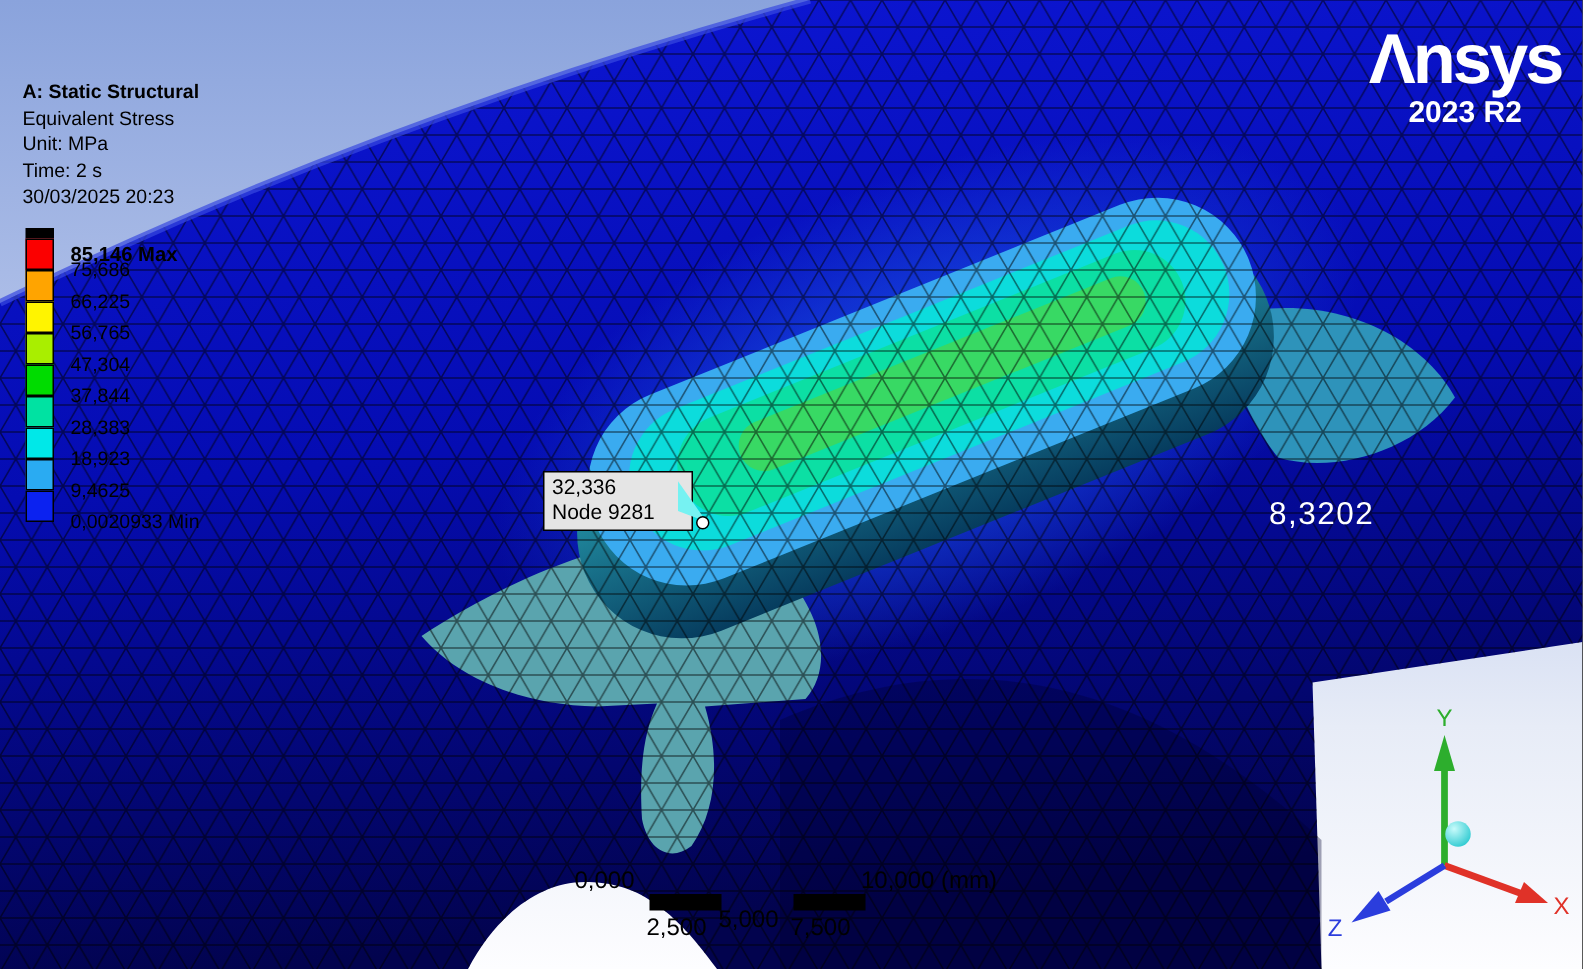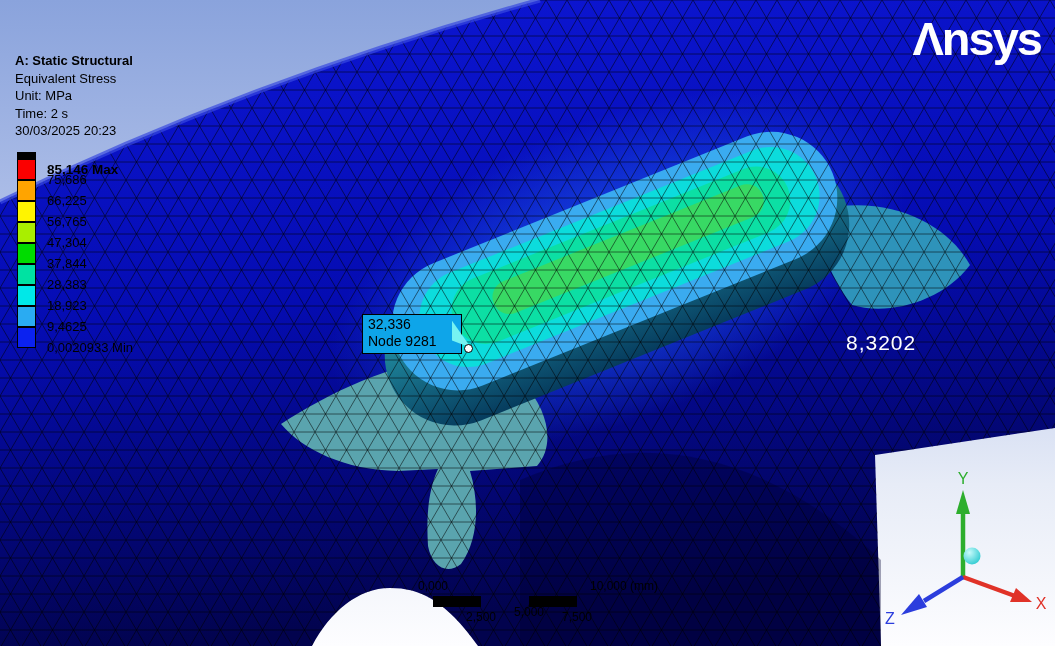--- a/index.html
+++ b/index.html
@@ -29,21 +29,21 @@
         padding:1px 5px;font-size:14px;line-height:17px;color:#000;box-sizing:content-box;}
   #annoTip{left:452px;top:319px;width:19px;height:30px;
            clip-path:polygon(0% 6%,100% 96%,0% 72%);}
   #annoDot{left:464px;top:344px;width:7px;height:7px;border:1px solid #000;border-radius:50%;background:#fff;}
 
   
   #probe{left:846px;top:331px;color:#fff;font-size:21px;letter-spacing:1px;}
 
   
   .rbar{position:absolute;top:596px;height:11px;background:#000;}
-  .rlab{position:absolute;color:#000;font-size:12px;width:100px;text-align:center;white-space:nowrap;}
+  .rlab{position:absolute;color:#000;font-size:16px;width:100px;white-space:nowrap;}
 
   
   #triad{left:860px;top:460px;}
   #triad text{font-size:16px;font-family:"Liberation Sans",sans-serif;}
 </style>
 </head>
 <body>
 
 <div id="stage">
 
@@ -114,20 +114,21 @@
   <div id="info" class="overlay">
     <div class="title">A: Static Structural</div>
     <div>Equivalent Stress</div>
     <div>Unit: MPa</div>
     <div>Time: 2 s</div>
     <div>30/03/2025 20:23</div>
   </div>
 
   <div id="logo" class="overlay">
     <div class="brand">Λnsys</div>
+    <div class="ver">2023 R2</div>
   </div>
 
   <div id="legend" class="overlay">
     <div class="cap"></div>
     <div class="band" style="top: 9px; background: rgb(251, 0, 0);"></div>
     <div class="band" style="top: 30px; background: rgb(255, 164, 0);"></div>
     <div class="band" style="top: 51px; background: rgb(255, 244, 0);"></div>
     <div class="band" style="top: 72px; background: rgb(169, 238, 0);"></div>
     <div class="band" style="top: 93px; background: rgb(0, 220, 0);"></div>
     <div class="band" style="top: 114px; background: rgb(0, 226, 162);"></div>
@@ -139,21 +140,21 @@
     <div class="lab" style="top:44px">66,225</div>
     <div class="lab" style="top:65px">56,765</div>
     <div class="lab" style="top:86px">47,304</div>
     <div class="lab" style="top:107px">37,844</div>
     <div class="lab" style="top:128px">28,383</div>
     <div class="lab" style="top:149px">18,923</div>
     <div class="lab" style="top:170px">9,4625</div>
     <div class="lab" style="top:191px">0,0020933 Min</div>
   </div>
 
-  <div id="anno" class="overlay" style="background: #0ea5e9;">
+  <div id="anno" class="overlay" style="background: #e5e5e5;">
     <div>32,336</div>
     <div>Node 9281</div>
   </div>
   <div id="annoTip" class="overlay" style="background: rgb(118, 242, 242);"></div>
   <div id="annoDot" class="overlay"></div>
 
   <div id="probe" class="overlay">8,3202</div>
 
   <div class="rbar" style="left:433px;width:48px"></div>
   <div class="rbar" style="left:529px;width:48px"></div>

